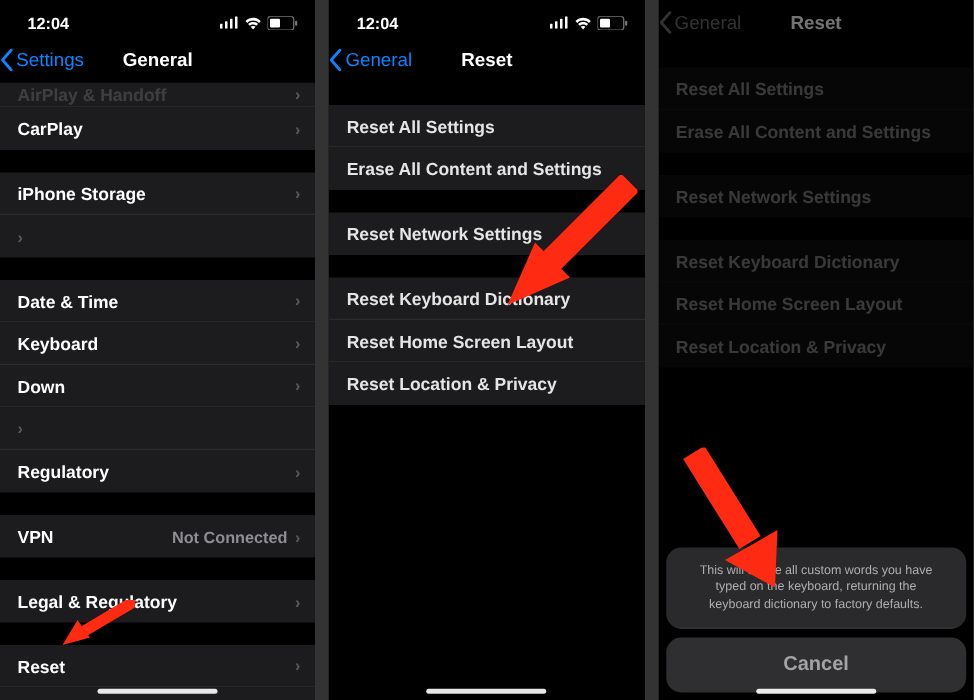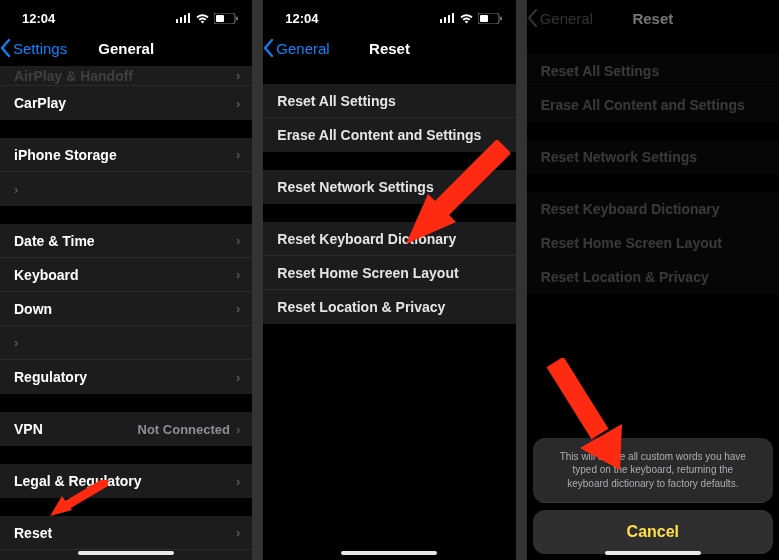--- a/index.html
+++ b/index.html
@@ -79,21 +79,21 @@
       padding: 12px 18px; line-height: 1.35;
       border-bottom: 1px solid #3a3a3c;
     }
     .sheet-action {
       text-align: center; padding: 13px 0; font-size: 16px; font-weight: 400;
       color: #ff453a; cursor: pointer;
     }
     .sheet-cancel {
       background: #2f2f31; border-radius: 12px;
       text-align: center; padding: 13px 0; font-size: 16px; font-weight: 600;
-      color: #fde047; cursor: pointer;
+      color: #a3a3a3; cursor: pointer;
     }
 
     
     .home-indicator {
       position: absolute; bottom: 5px; left: 50%; transform: translateX(-50%);
       width: 96px; height: 4px; border-radius: 3px; background: #fff; opacity: .9;
     }
 
     
     .arrow { position: absolute; pointer-events: none; }

